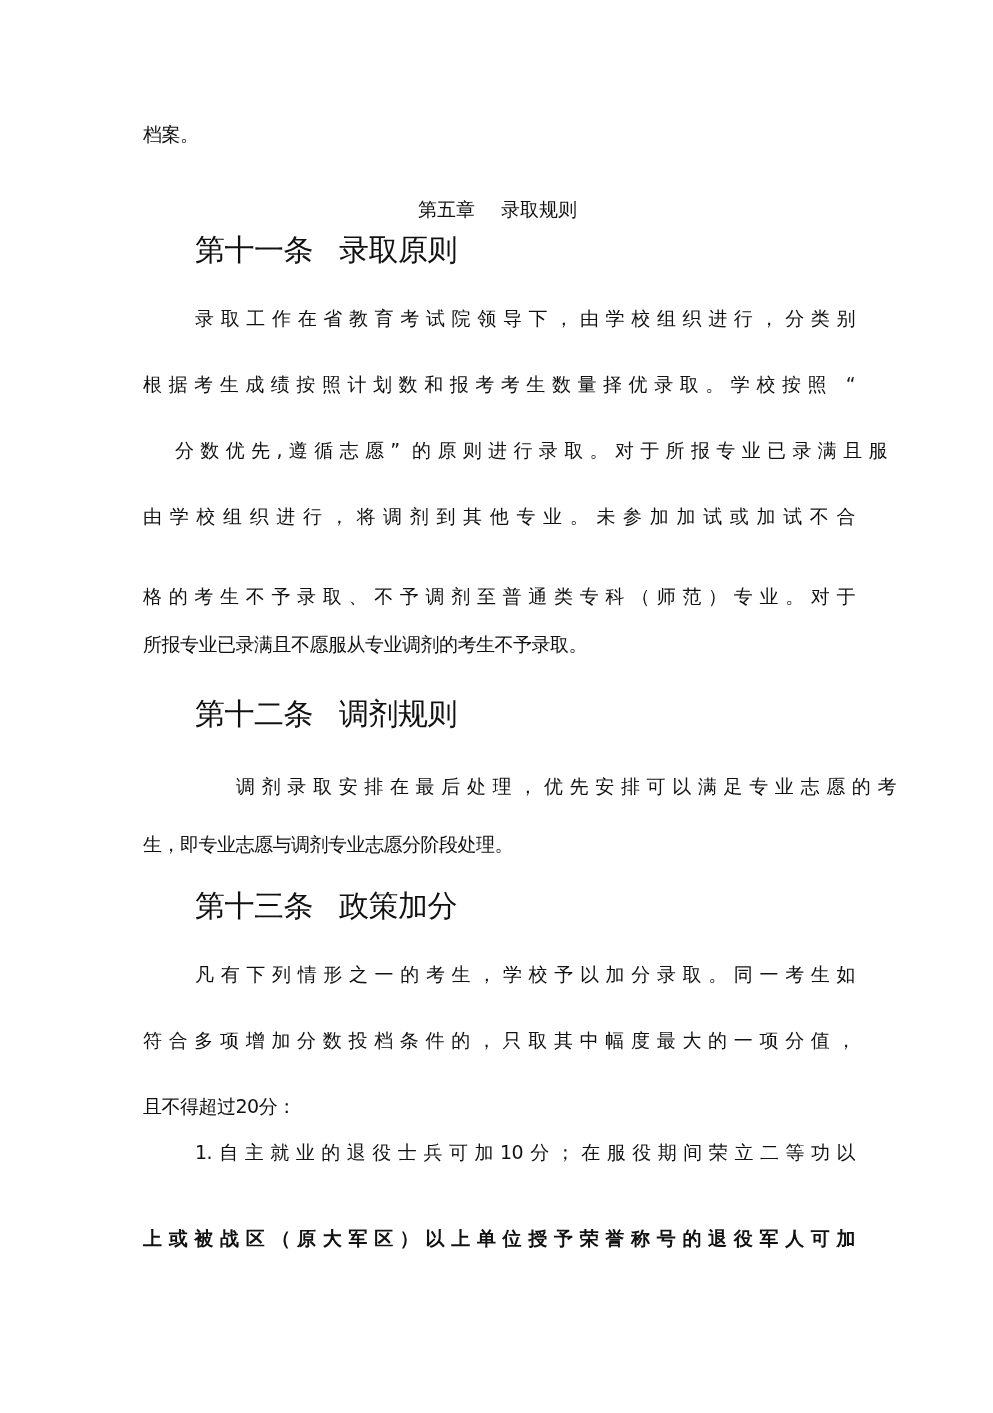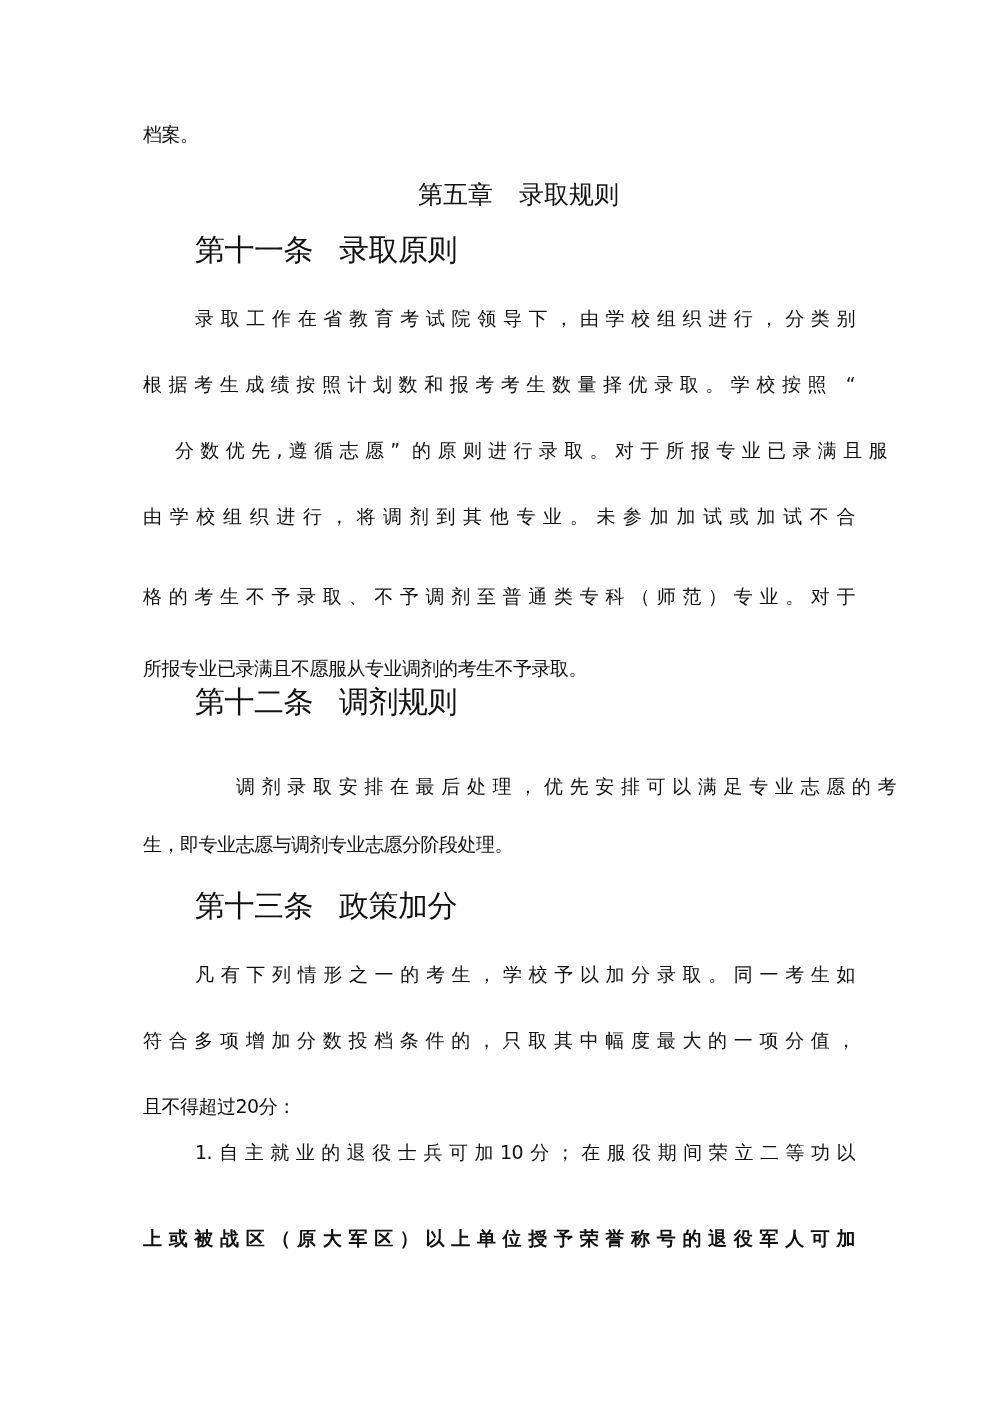--- a/index.html
+++ b/index.html
@@ -33,24 +33,25 @@
     .indent { left: 52px; }
     .justify {
       width: 712px;
       text-align: justify;
       text-align-last: justify;
     }
     .justify.indent { width: 660px; }
     .chapter {
       position: absolute;
       left: 275px;
-      font-size: 25px;
+      font-size: 19px;
       line-height: 40px;
       white-space: nowrap;
       letter-spacing: 0px;
+      margin-top: 14px;
     }
     .article {
       font-size: 30px;
       font-family: Liberation Mono, monospace;
     }
     .gap { display: inline-block; width: 26px; }
   </style>
 </head>
 <body>
 
@@ -63,23 +64,23 @@
   </div>
 
   <div class="line indent article" style="top:120px;">
     <span>第十一条</span><span class="gap"></span><span>录取原则</span>
   </div>
   <div class="line indent justify" style="top:186px;">录取工作在省教育考试院领导下，由学校组织进行，分类别</div>
   <div class="line justify" style="top:252px;">根据考生成绩按照计划数和报考考生数量择优录取。学校按照 “</div>
   <div class="line justify" style="top:318px;margin-left:32px;">分数优先,遵循志愿” 的原则进行录取。对于所报专业已录满且服</div>
   <div class="line justify" style="top:384px;">由学校组织进行，将调剂到其他专业。未参加加试或加试不合</div>
   <div class="line justify" style="top:450px;margin-top:14px;">格的考生不予录取、不予调剂至普通类专科（师范）专业。对于</div>
-  <div class="line" style="top:536px;">所报专业已录满且不愿服从专业调剂的考生不予录取。</div>
+  <div class="line" style="top:512px;">所报专业已录满且不愿服从专业调剂的考生不予录取。</div>
 
-  <div class="line indent article" style="top:572px;">
+  <div class="line indent article" style="top:584px;">
     <span>第十二条</span><span class="gap"></span><span>调剂规则</span>
   </div>
   <div class="line indent justify" style="top:654px;margin-left:41px;">调剂录取安排在最后处理，优先安排可以满足专业志愿的考</div>
   <div class="line" style="top:712px;">生，即专业志愿与调剂专业志愿分阶段处理。</div>
 
   <div class="line indent article" style="top:776px;">
     <span>第十三条</span><span class="gap"></span><span>政策加分</span>
   </div>
   <div class="line indent justify" style="top:842px;">凡有下列情形之一的考生，学校予以加分录取。同一考生如</div>
   <div class="line justify" style="top:908px;">符合多项增加分数投档条件的，只取其中幅度最大的一项分值，</div>

